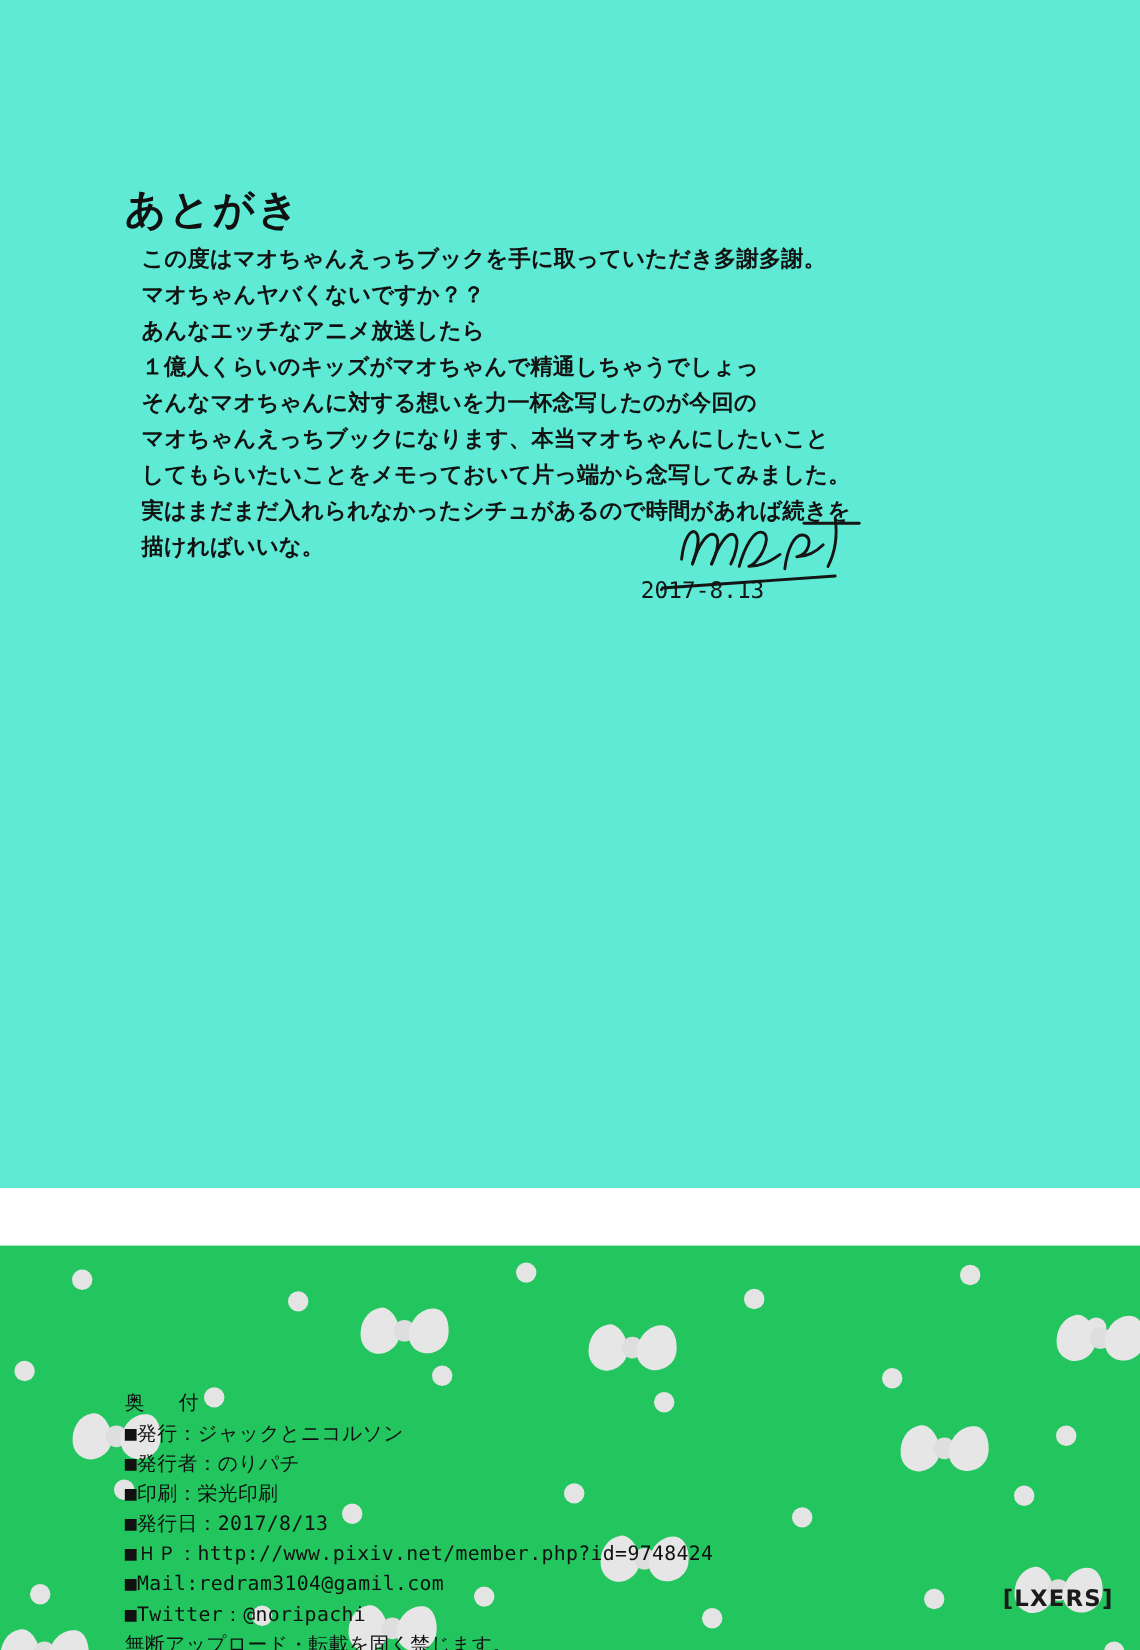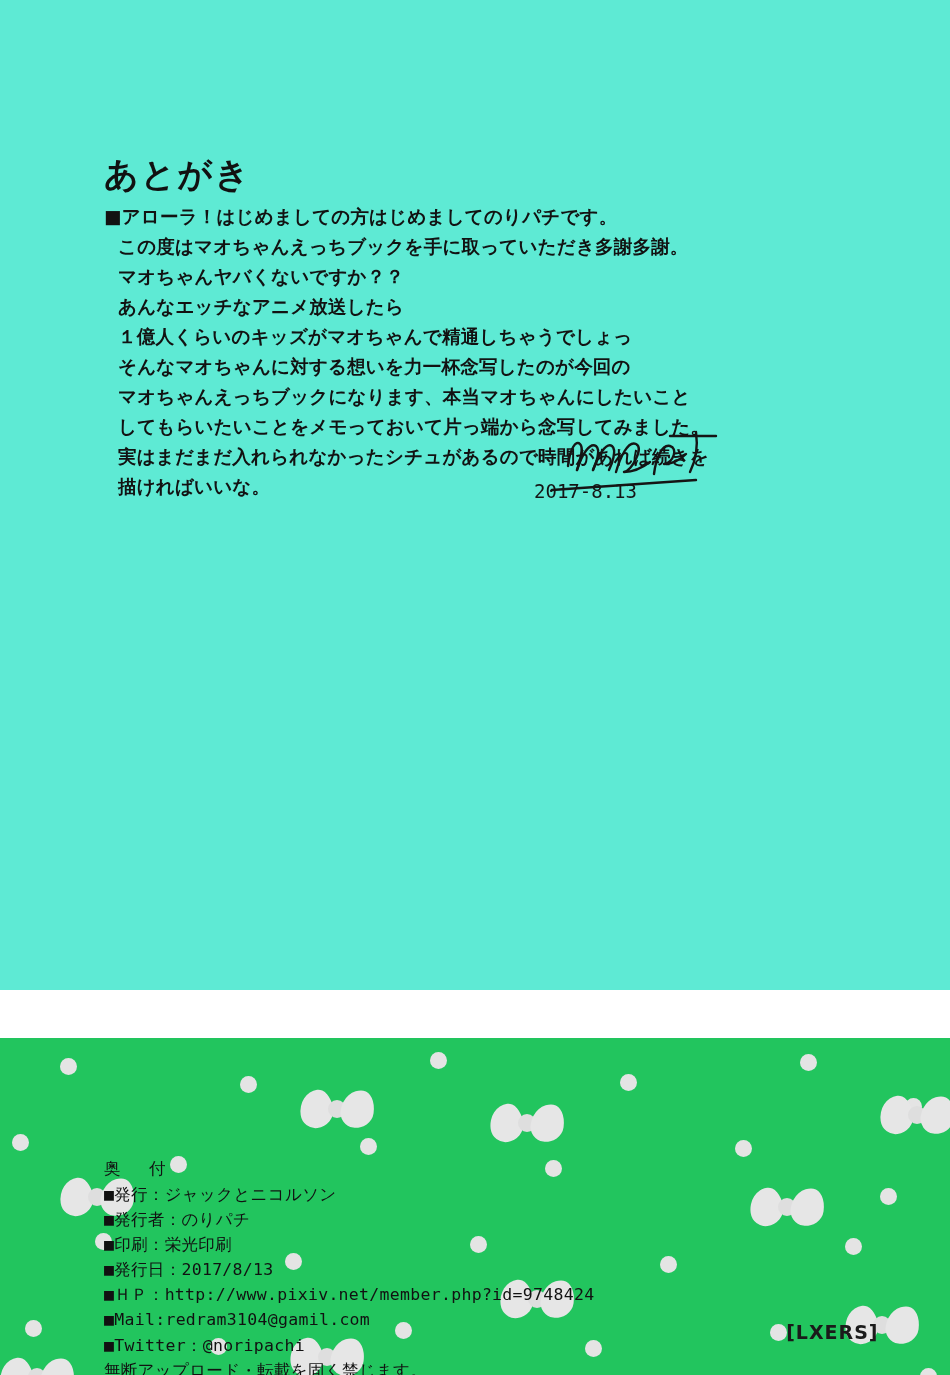--- a/index.html
+++ b/index.html
@@ -143,39 +143,37 @@
     bottom: 16px;
     text-align: right;
     font-family: "DejaVu Sans", "Liberation Sans", sans-serif;
     color: #1a1a1a;
   }
   .watermark .wm-top {
     font-size: 19px;
     font-weight: bold;
     letter-spacing: 1px;
     line-height: 1.1;
-    text-align: center;
   }
   .watermark .wm-bottom {
     font-size: 21px;
     font-weight: bold;
     letter-spacing: 1px;
     line-height: 1.15;
     margin-top: 40px;
   }
 </style>
 </head>
 <body>
 
 <div class="page-top">
 
   <div class="afterword-title">あとがき</div>
 
   <div class="afterword-body">
-    <div class="line">■アローラ！はじめましての方はじめましてのりパチです。</div>
     <div class="line indent">この度はマオちゃんえっちブックを手に取っていただき多謝多謝。</div>
     <div class="line indent">マオちゃんヤバくないですか？？</div>
     <div class="line indent">あんなエッチなアニメ放送したら</div>
     <div class="line indent">１億人くらいのキッズがマオちゃんで精通しちゃうでしょっ</div>
     <div class="line indent">そんなマオちゃんに対する想いを力一杯念写したのが今回の</div>
     <div class="line indent">マオちゃんえっちブックになります、本当マオちゃんにしたいこと</div>
     <div class="line indent">してもらいたいことをメモっておいて片っ端から念写してみました。</div>
     <div class="line indent">実はまだまだ入れられなかったシチュがあるので時間があれば続きを</div>
     <div class="line indent">描ければいいな。</div>
   </div>

